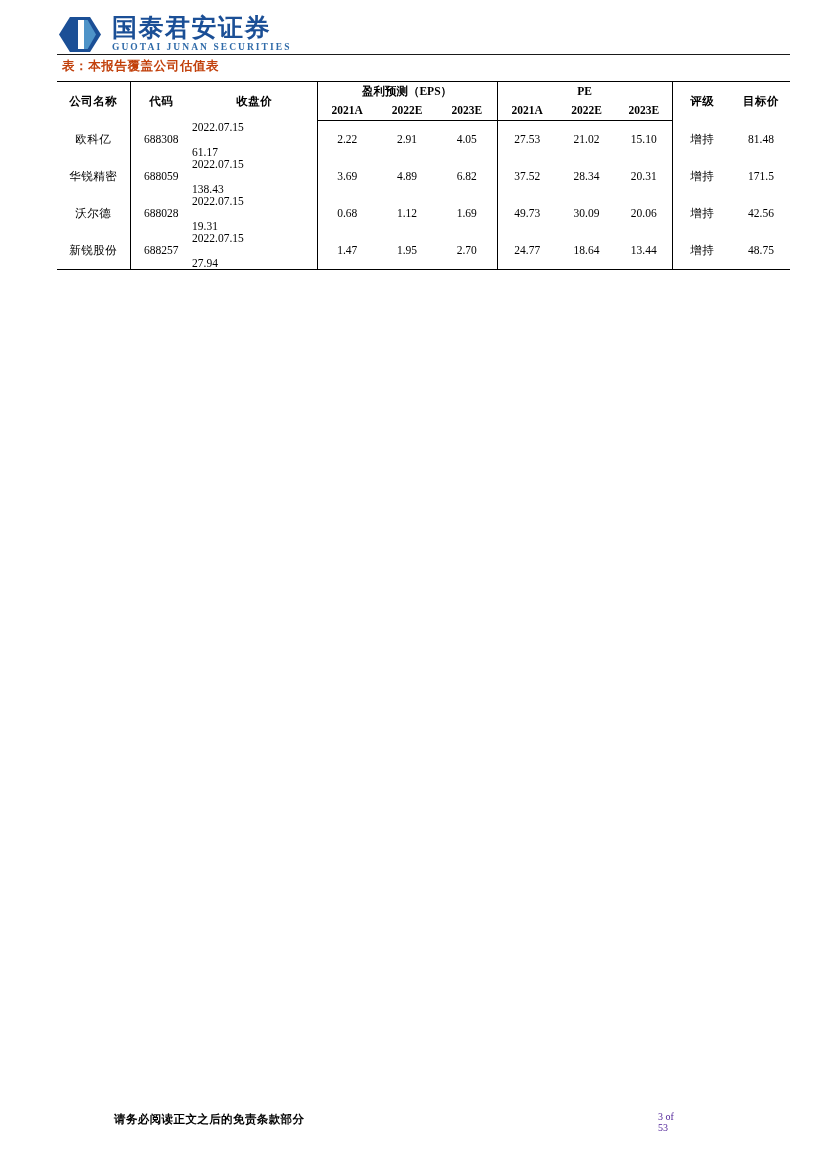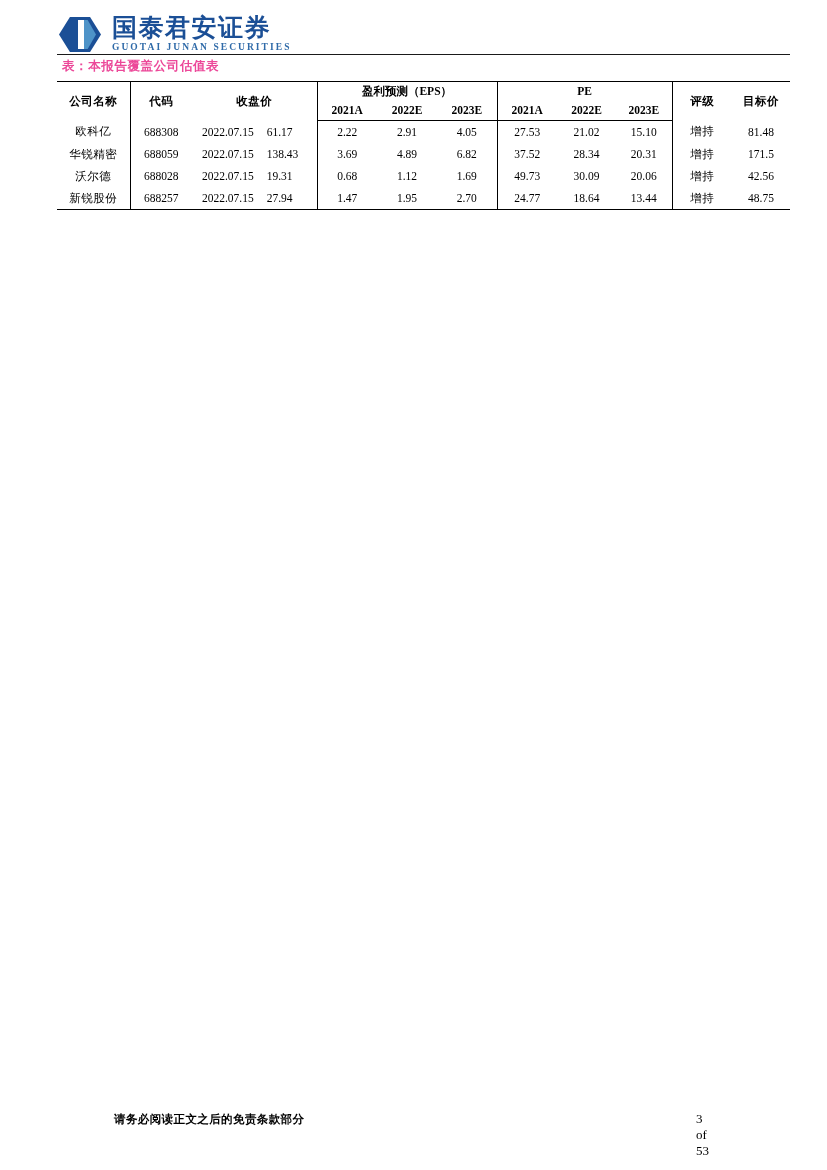--- a/index.html
+++ b/index.html
@@ -100,21 +100,21 @@
   }
 
   
   .table-caption {
     position: absolute;
     left: 62px;
     top: 58px;
     font-family: "DejaVu Sans", "Liberation Sans", sans-serif;
     font-size: 12.5px;
     font-weight: 700;
-    color: #ec4899;
+    color: #c2410c;
     letter-spacing: 0.6px;
   }
 
   
   .tbl-wrap {
     position: absolute;
     left: 57px;
     top: 81px;
     width: 733px;
   }
@@ -174,20 +174,21 @@
   .bl { border-left: 1.1px solid #000; }
 
   tbody tr td { height: 22px; }
 
   
   .price-cell {
     display: flex;
     justify-content: center;
     align-items: baseline;
     gap: 13px;
+    flex-direction: column;
   }
   .price-date { font-size: 11.5px; }
   .price-val  { font-size: 11.5px; min-width: 40px; text-align: left; }
 
   
   .rule-bottom {
     position: absolute;
     left: 57px;
     top: 1103px;
     width: 733px;
@@ -199,25 +200,25 @@
     left: 114px;
     top: 1112px;
     font-family: "DejaVu Sans", "Liberation Sans", sans-serif;
     font-size: 11.5px;
     font-weight: 700;
     letter-spacing: 0.4px;
     color: #000;
   }
   .footer-right {
     position: absolute;
-    left: 696px;
+    left: 658px;
     top: 1111px;
     font-family: "Liberation Serif", "DejaVu Serif", serif;
-    font-size: 13px;
-    color: #000000;
+    font-size: 10px;
+    color: #4c1d95;
   }
 </style>
 </head>
 <body>
 
 <div class="page">
 
   <div class="brand">
     <div class="brand-mark">
       <div class="hex-outer"></div>

